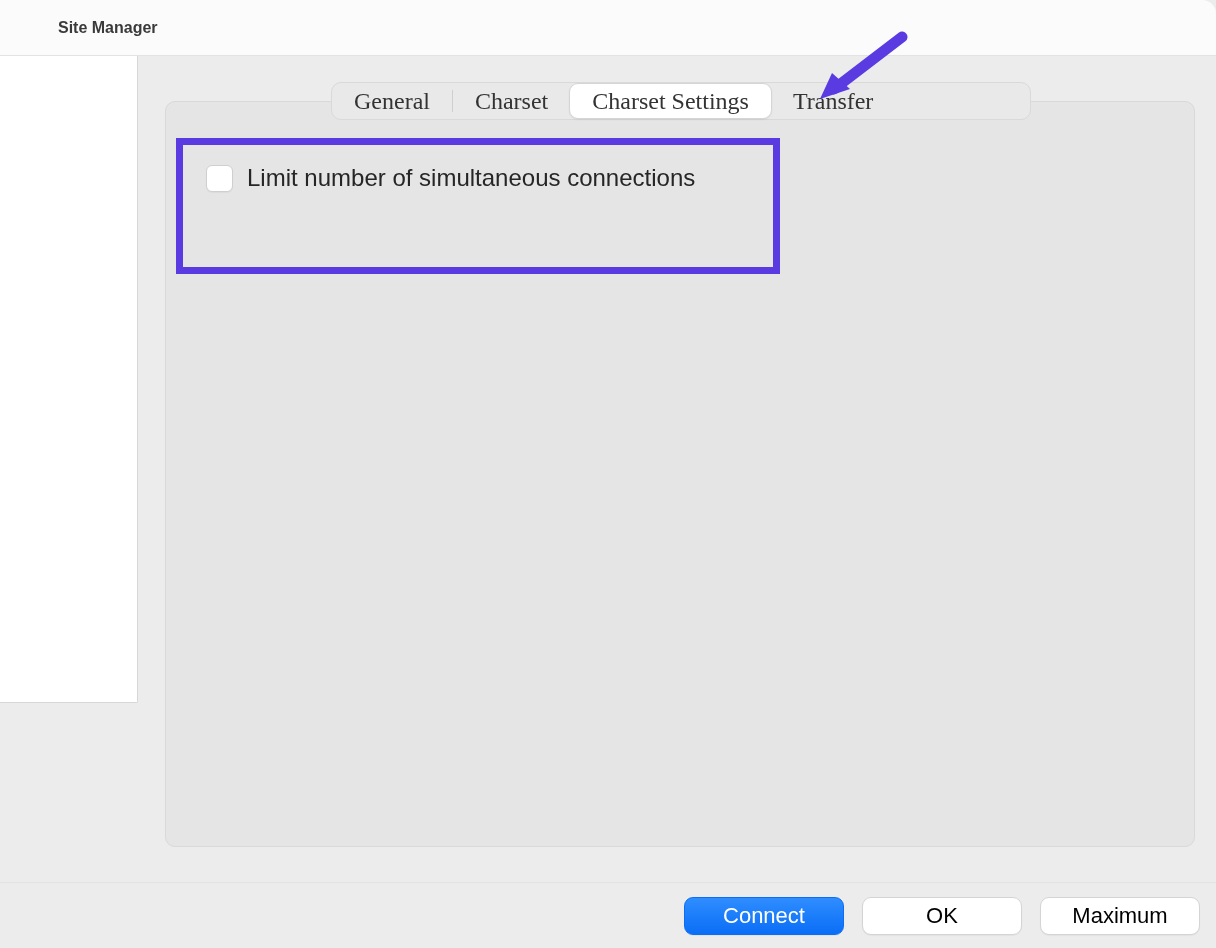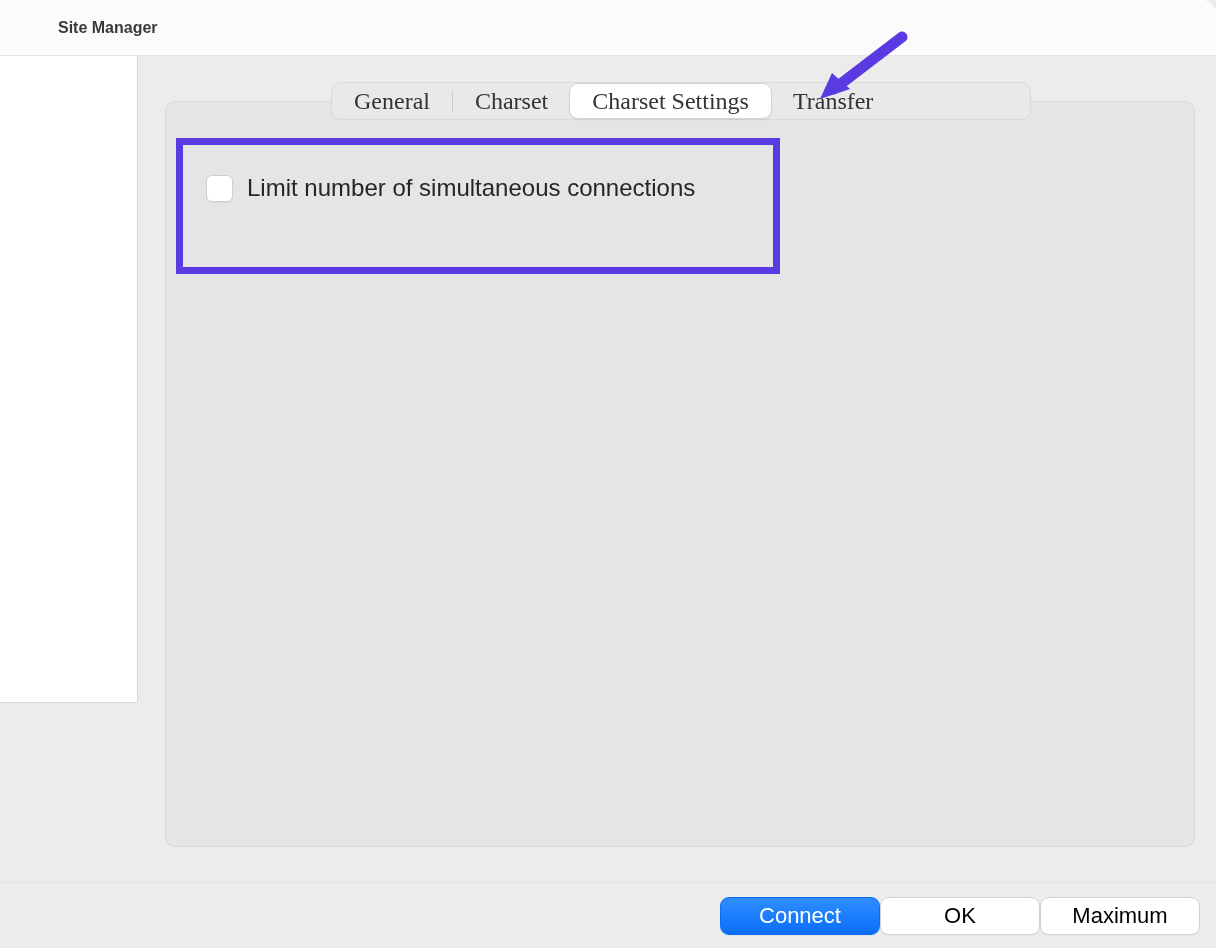--- a/index.html
+++ b/index.html
@@ -104,21 +104,21 @@
   }
 
   
   .row {
     position: absolute;
     display: flex;
     align-items: center;
     font-size: 24px;
     color: #262626;
   }
-  .row1 { left: 23px; top: 72px; padding-left: 17px; }
+  .row1 { left: 23px; top: 62px; padding-left: 17px; }
   .row2 { left: 61px; top: 112px; }
 
   .checkbox {
     width: 27px;
     height: 27px;
     background: #ffffff;
     border: 1px solid #cfcfcf;
     border-radius: 6px;
     margin-right: 14px;
     box-shadow: inset 0 1px 0 rgba(255,255,255,0.6), 0 1px 1px rgba(0,0,0,0.04);
@@ -177,20 +177,21 @@
     left: 0;
     right: 0;
     bottom: 0;
     height: 66px;
     border-top: 1px solid #e2e2e2;
     background: #ececec;
     display: flex;
     justify-content: flex-end;
     align-items: center;
     padding-right: 16px;
+    gap: 18px;
   }
   .btn {
     height: 38px;
     min-width: 160px;
     padding: 0 20px;
     border-radius: 9px;
     font-size: 22px;
     display: flex;
     align-items: center;
     justify-content: center;

